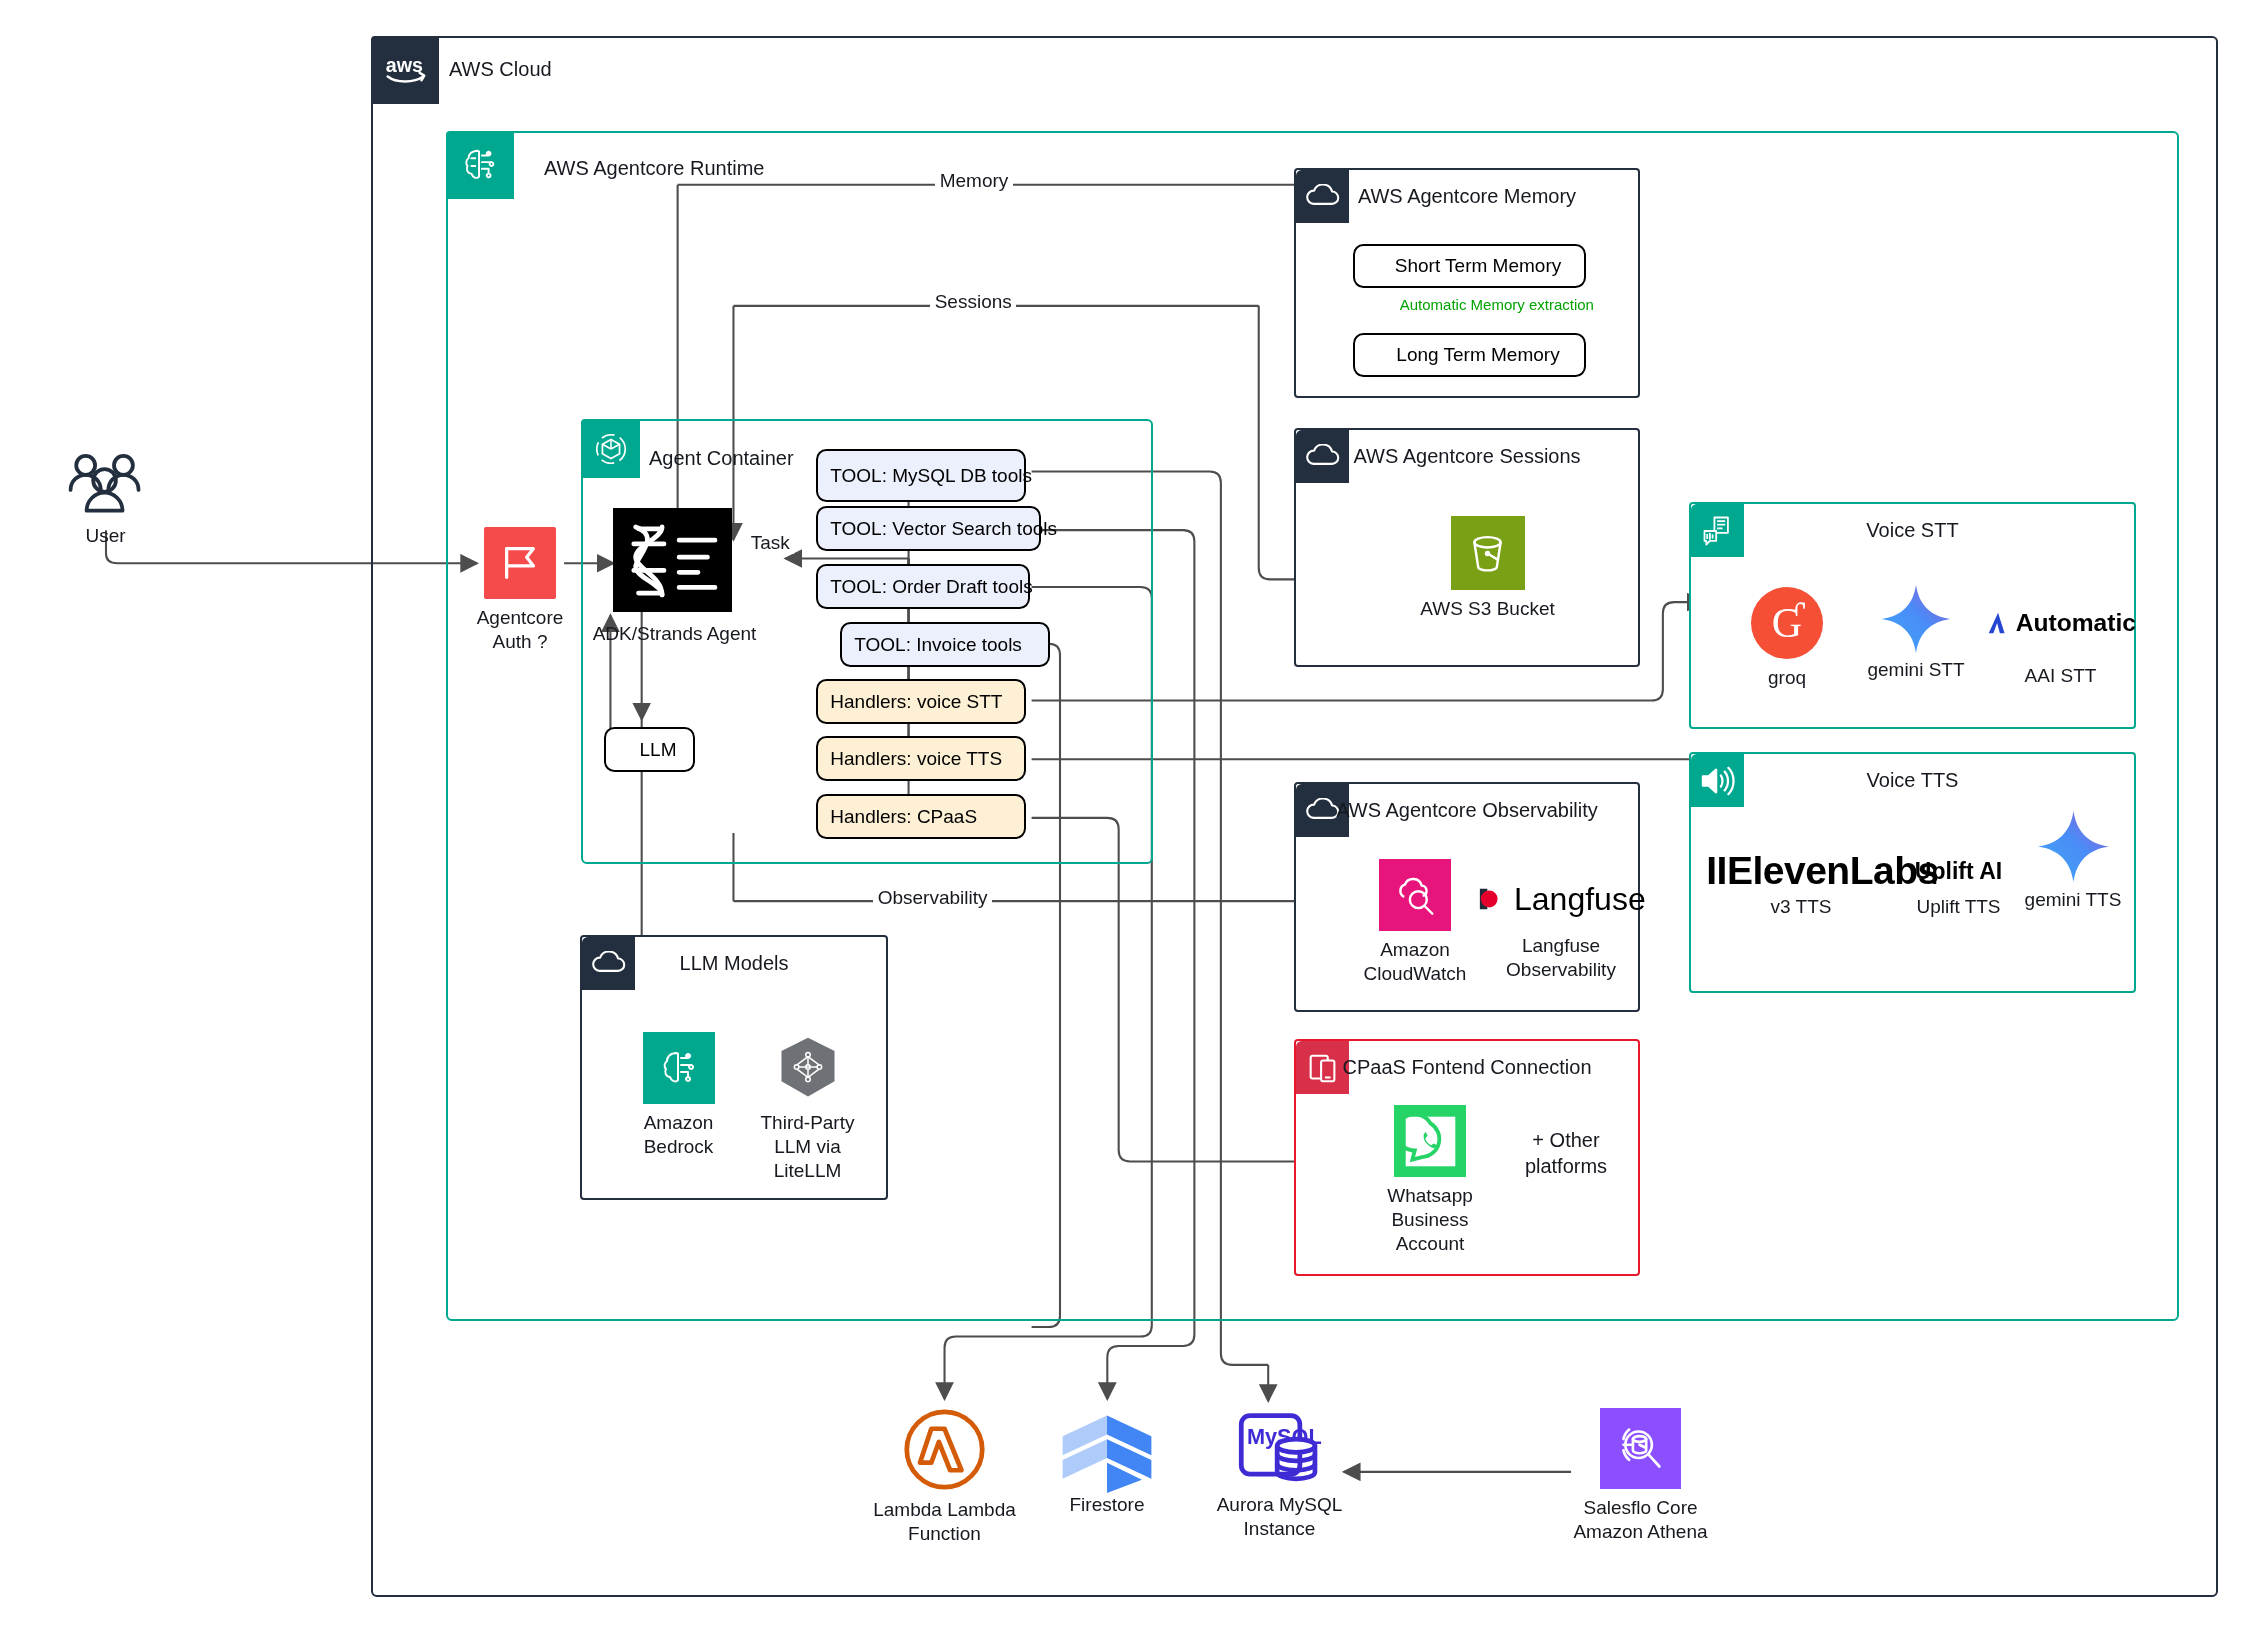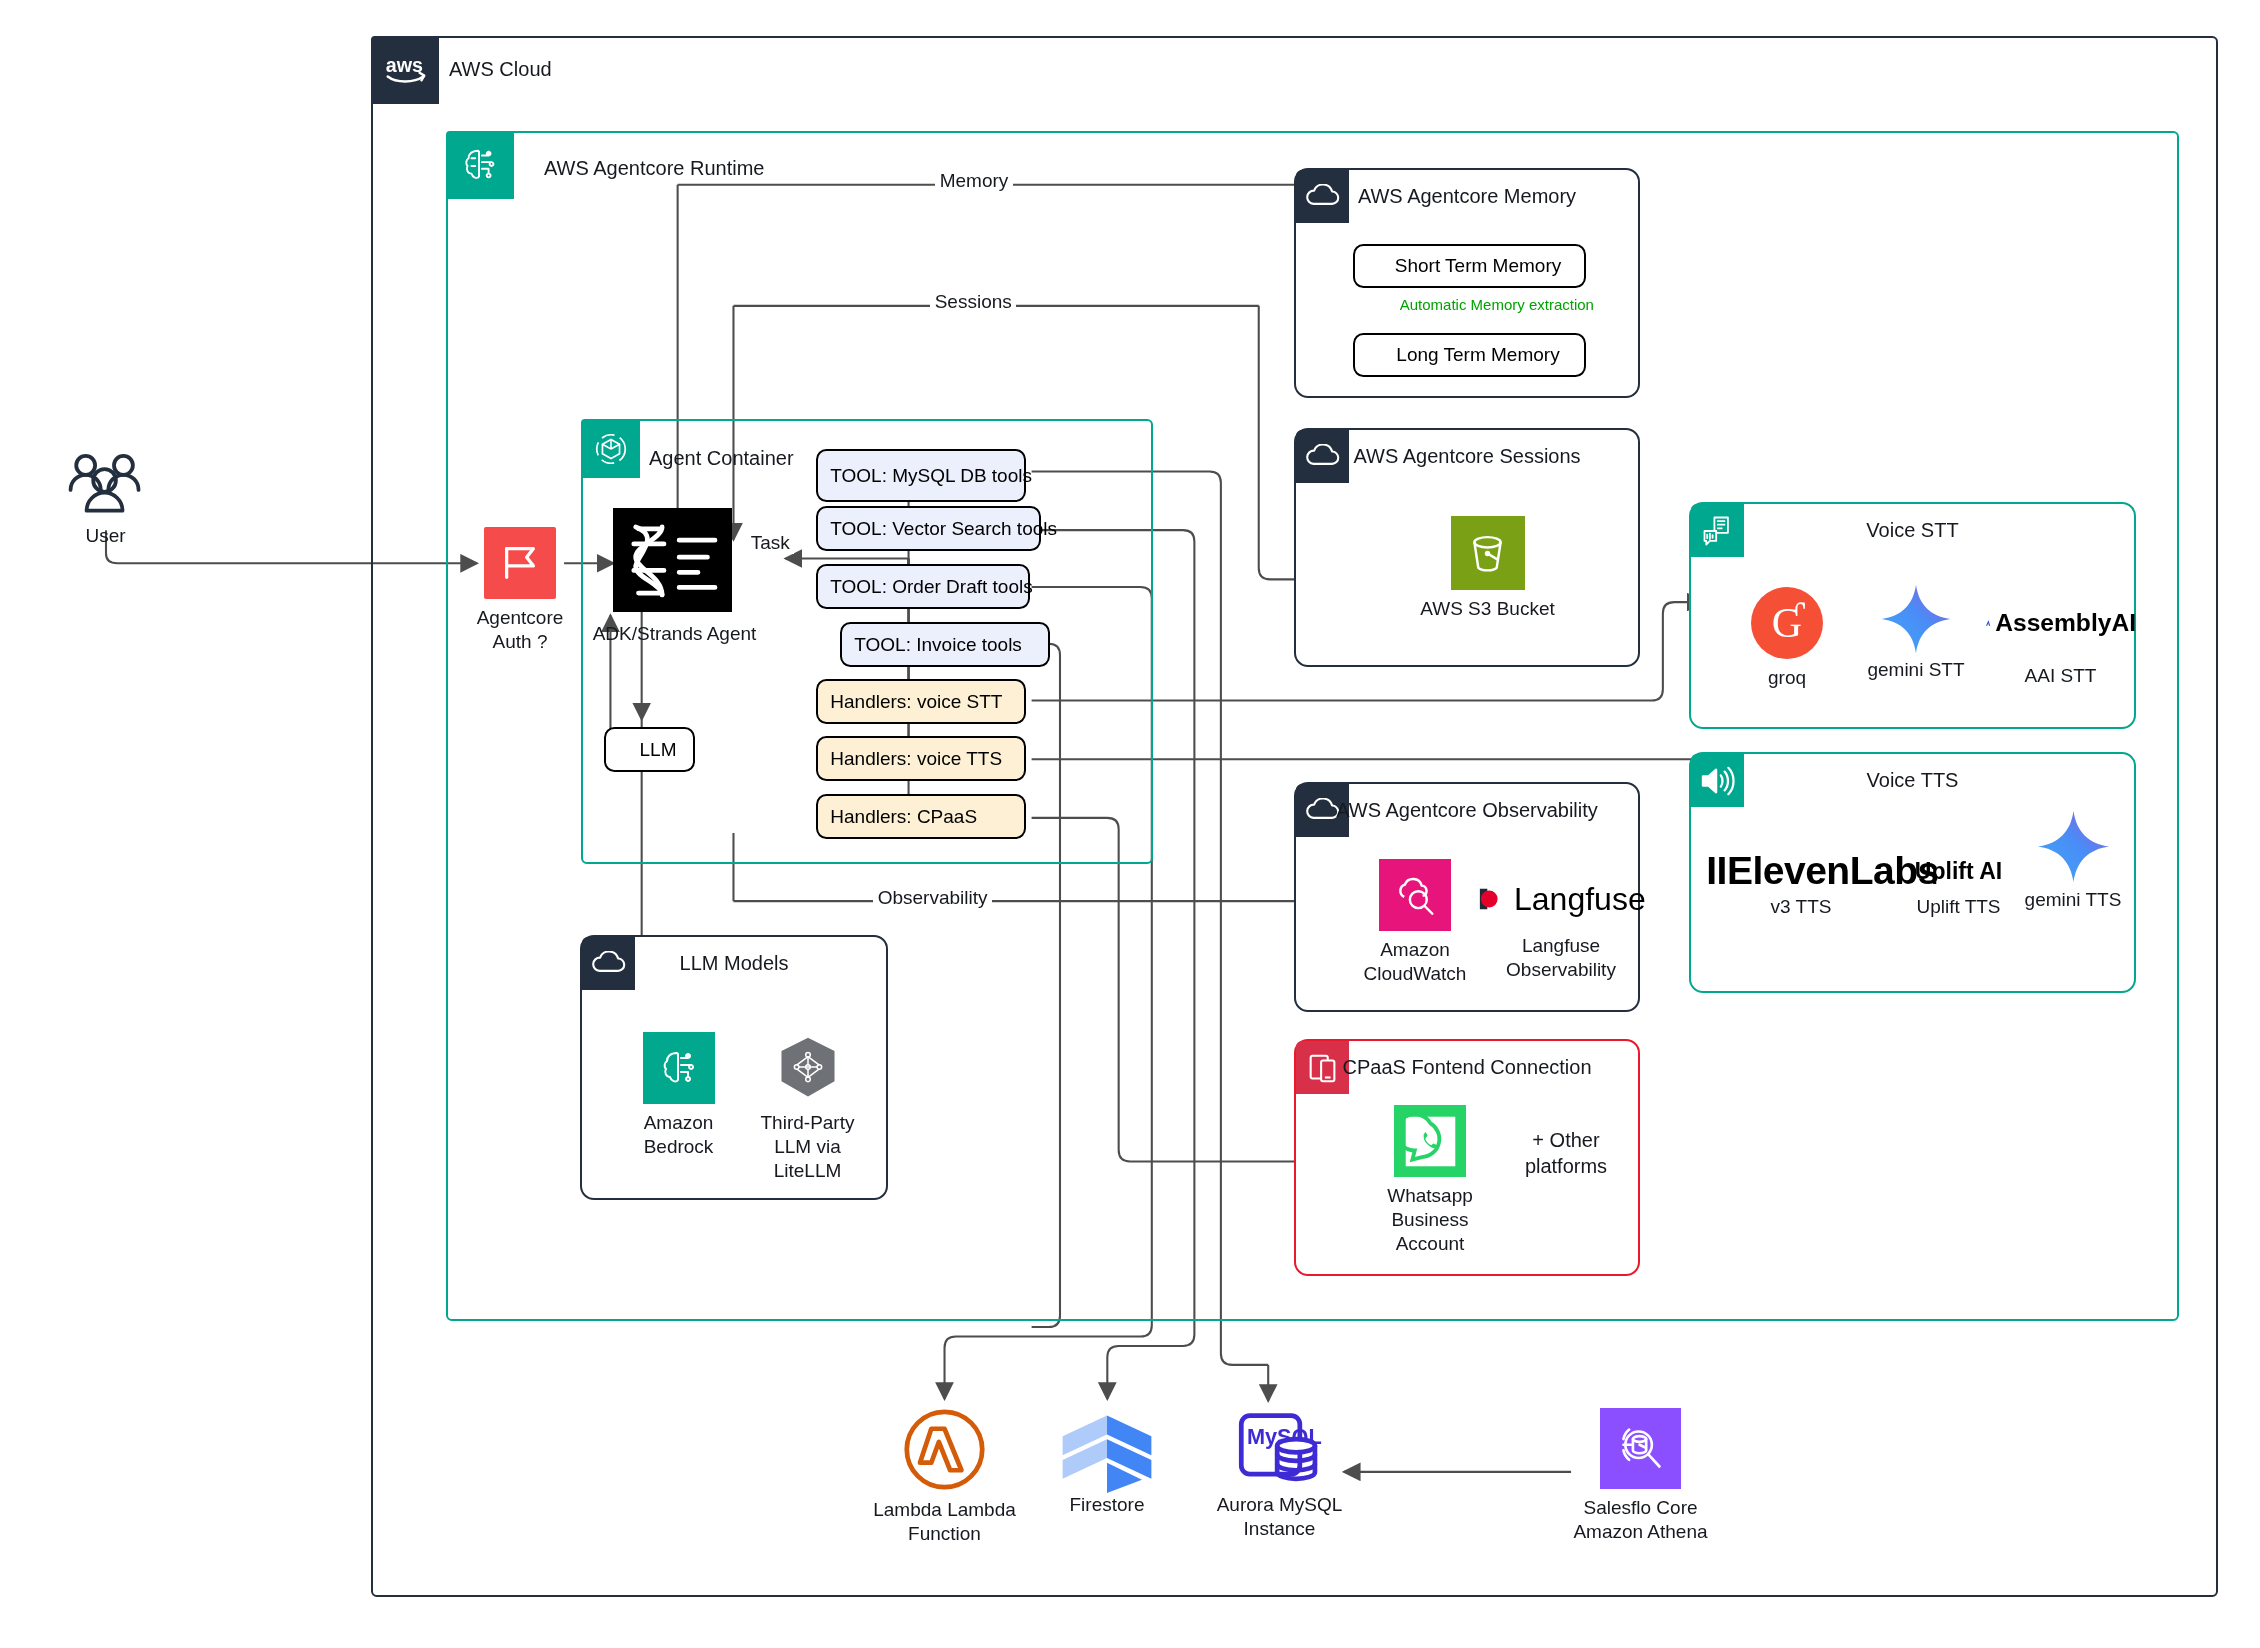--- a/index.html
+++ b/index.html
@@ -71,21 +71,21 @@
   .nodebox.center { justify-content: center; padding-left: 17px; }
   .nodebox.pad { padding-left: 12.3px; }
   .tool-lav { background: #eceffc; }
   .tool-cream { background: #fdf0d5; }
 
   
   .panel {
     position: absolute;
     box-sizing: border-box;
     border: 2.8px solid #232f3e;
-    border-radius: 14px;
+    border-radius: 4px;
     background: #ffffff;
   }
   .panel.red { border-color: #e8192c; }
   .panel.teal2 { border-color: #00a88f; border-width: 2.8px; }
   .panel-icon {
     position: absolute;
     left: 0px; top: 0px;
     width: 53px; height: 53px;
     background: #232f3e;
     display: flex; align-items: center; justify-content: center;
@@ -454,21 +454,21 @@
         <path d="M41,5 C44,26 56,38 77,41 C56,44 44,56 41,77 C38,56 26,44 5,41 C26,38 38,26 41,5 Z" fill="url(#gemA)"></path>
       </svg>
     </div>
     <div class="svc-cap" style="margin-top:0px;">gemini STT</div>
   </div>
   <div class="svc" style="left:1985px; top:587px; width:151px;">
     <div style="height:72px;display:flex;align-items:center;justify-content:center;">
       <svg width="28" height="28" viewBox="0 0 30 30">
         <path d="M14,4 L21,26 L16,26 L13,15 L9,26 L4,26 Z" fill="#2545d3"></path>
       </svg>
-      <span class="logo-text" style="font-size:24.6px; margin-left:2.8px;">AssemblyAI</span>
+      <span class="logo-text" style="font-size:24.6px; margin-left:2.8px;">Automatic</span>
     </div>
     <div class="svc-cap" style="margin-top:4.7px;">AAI STT</div>
   </div>
 
   <div class="panel teal2" style="left:1689px; top:752px; width:447px; height:241px;">
     <div class="panel-icon teal">
       <svg width="38" height="32" viewBox="0 0 40 34" fill="none" stroke="#fff" stroke-width="2.4" stroke-linecap="round" stroke-linejoin="round">
         <path d="M4,12 L10,12 L18,5 L18,29 L10,22 L4,22 Z" fill="#fff"></path>
         <path d="M23,11 a7,9 0 0,1 0,12"></path>
         <path d="M27,7 a12,14 0 0,1 0,20"></path>

